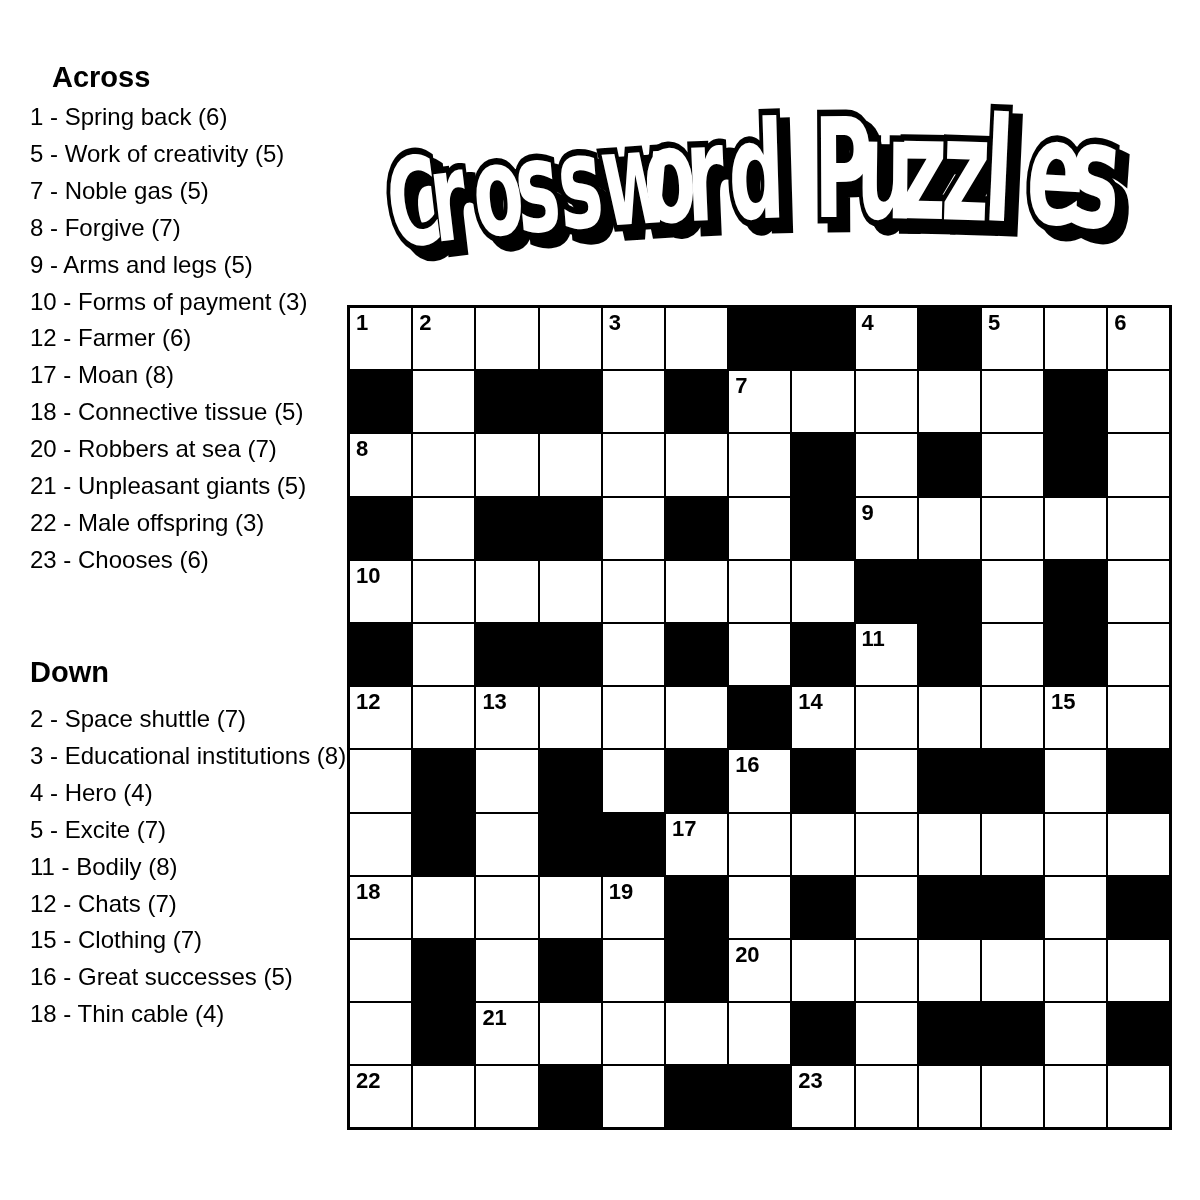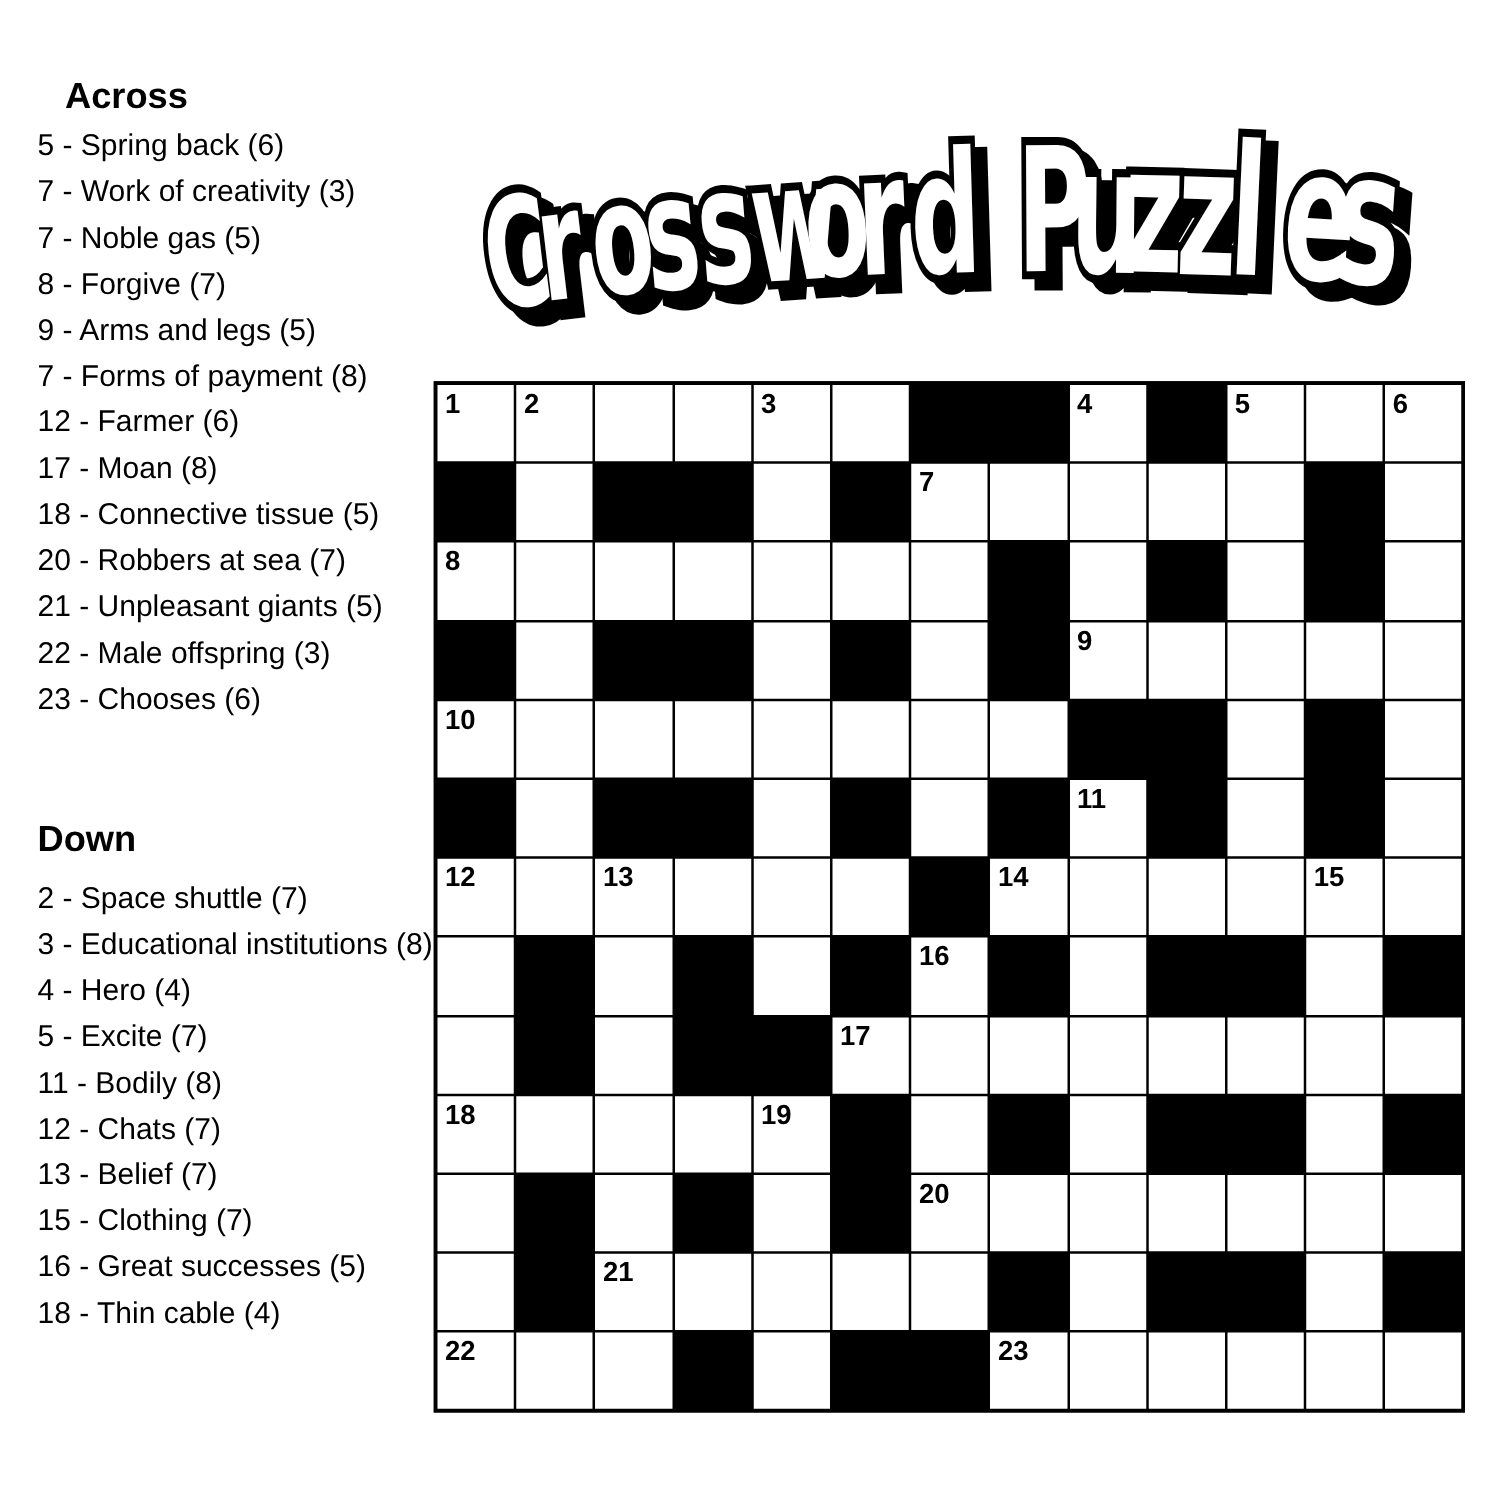--- a/index.html
+++ b/index.html
@@ -116,46 +116,45 @@
         <span style="left: 552px; top: 6.28437px; font-size: 143.125px; transform: rotate(1.9deg) scaleX(0.58);">z</span>
         <span style="left: 594px; top: 6.445px; font-size: 144.75px; transform: rotate(2.6deg) scaleX(0.58);">l</span>
         <span style="left: 636px; top: 7.13687px; font-size: 146.375px; transform: rotate(3.4deg) scaleX(0.58);">e</span>
         <span style="left: 678px; top: 8.36px; font-size: 148px; transform: rotate(4.1deg) scaleX(0.58);">s</span>
       </div>
     </div>
 
   <section class="clues clues-across">
     <h2>Across</h2>
     <ul>
-        <li>5 - Spring back (6)</li>
-        <li>7 - Work of creativity (3)</li>
+        <li>1 - Spring back (6)</li>
+        <li>5 - Work of creativity (5)</li>
         <li>7 - Noble gas (5)</li>
         <li>8 - Forgive (7)</li>
         <li>9 - Arms and legs (5)</li>
-        <li>7 - Forms of payment (8)</li>
+        <li>10 - Forms of payment (3)</li>
         <li>12 - Farmer (6)</li>
         <li>17 - Moan (8)</li>
         <li>18 - Connective tissue (5)</li>
         <li>20 - Robbers at sea (7)</li>
         <li>21 - Unpleasant giants (5)</li>
         <li>22 - Male offspring (3)</li>
         <li>23 - Chooses (6)</li>
       </ul>
   </section>
 
   <section class="clues clues-down">
     <h2>Down</h2>
     <ul>
         <li>2 - Space shuttle (7)</li>
         <li>3 - Educational institutions (8)</li>
         <li>4 - Hero (4)</li>
         <li>5 - Excite (7)</li>
         <li>11 - Bodily (8)</li>
         <li>12 - Chats (7)</li>
-        <li>13 - Belief (7)</li>
         <li>15 - Clothing (7)</li>
         <li>16 - Great successes (5)</li>
         <li>18 - Thin cable (4)</li>
       </ul>
   </section>
 
   <div class="grid">
       <div class="cell">
         <span class="num">1</span>
       </div>

